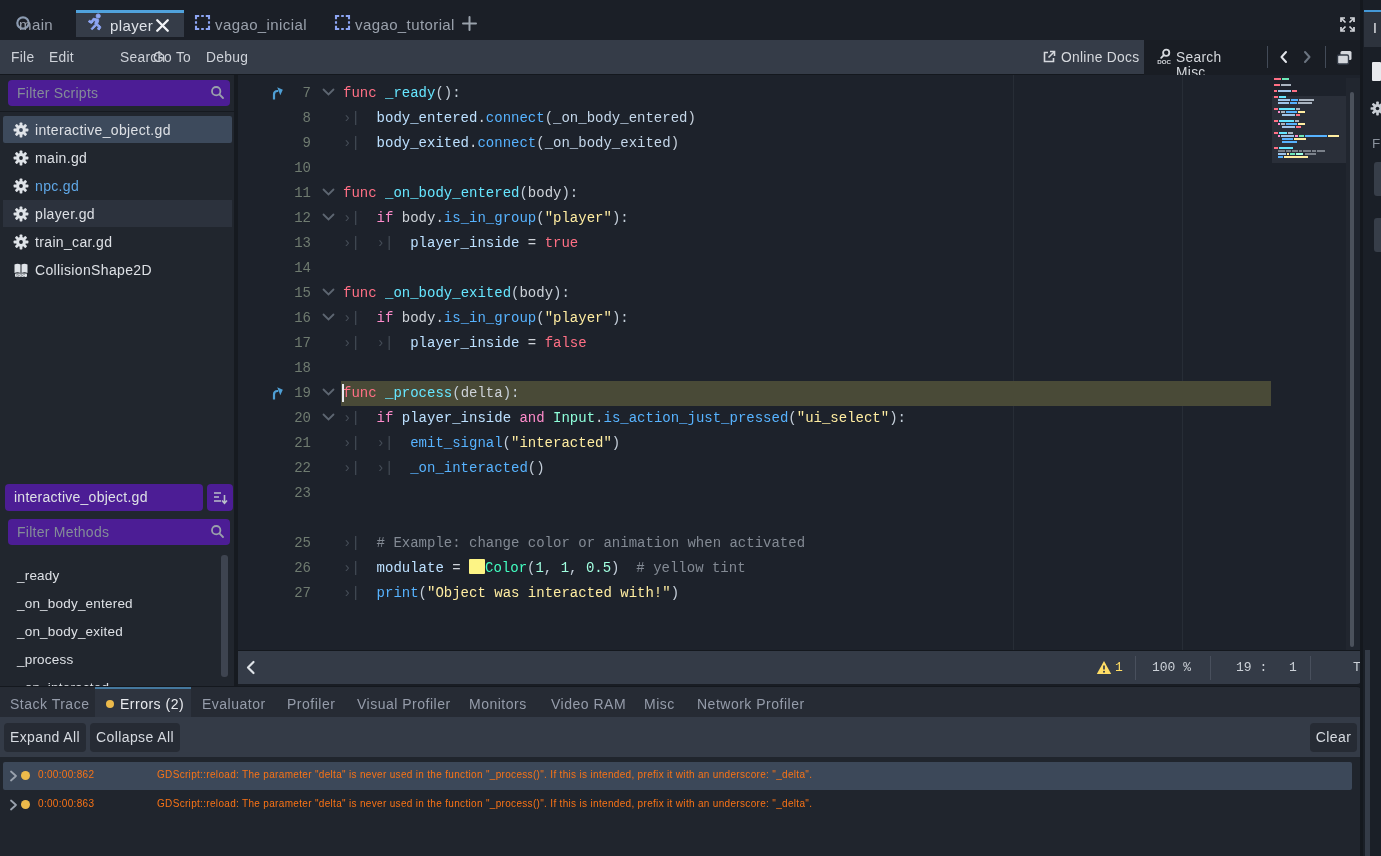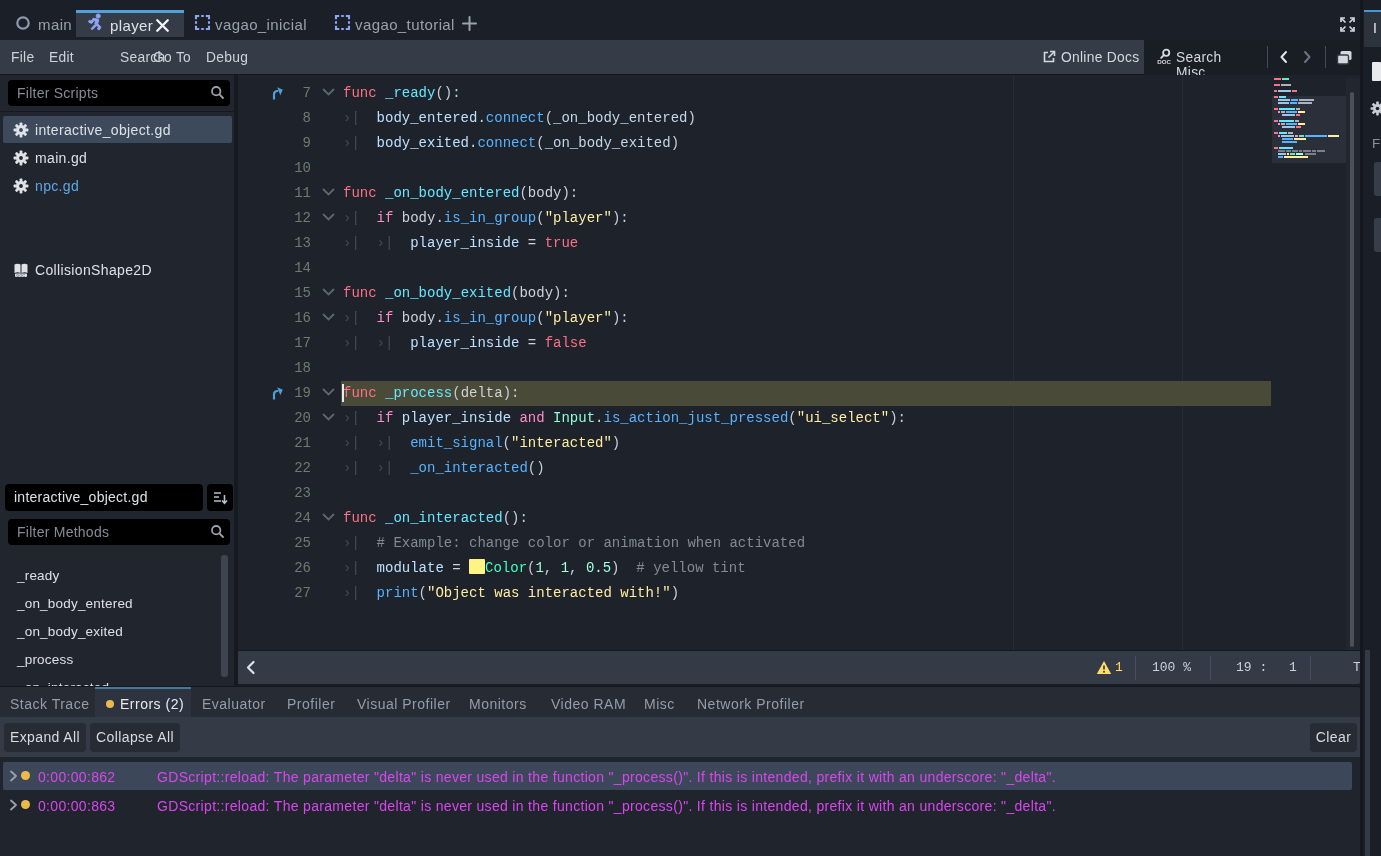--- a/index.html
+++ b/index.html
@@ -8,21 +8,21 @@
   
   #tabbar{left:0;top:0;width:1360px;height:40px;background:#1b1f27;}
   .stab{position:absolute;top:10px;height:30px;color:#9aa1ac;font-size:15px;letter-spacing:0.4px;}
   .stab .lbl{position:absolute;top:6px;}
   #tab-player{background:#353c48;border-top:3px solid #50a2dc;color:#dee2e8;}
   
   #menubar{left:0;top:40px;width:1144px;height:35px;background:#353c48;border-bottom:1px solid #14181e;}
   .mitem{position:absolute;top:10px;color:#ced2d9;font-size:13.8px;letter-spacing:0.3px;}
   
   #sidebar{left:0;top:75px;width:234px;height:611px;background:#21262e;}
-  .input{position:absolute;background:#000000;border-radius:4px;color:#848c98;font-size:14px;letter-spacing:0.25px;}
+  .input{position:absolute;background:#4c1d95;border-radius:4px;color:#848c98;font-size:14px;letter-spacing:0.25px;}
   .input .ph{position:absolute;left:9px;top:5px;}
   .litem{position:absolute;left:3px;width:229px;height:27px;font-size:14px;letter-spacing:0.35px;color:#dde0e5;}
   .litem .nm{position:absolute;left:32px;top:6px;}
   #methods .litem{font-size:13.5px;letter-spacing:0.2px;}
   .gear{position:absolute;left:10px;top:6px;}
   
   #code{left:238px;top:75px;width:1122px;height:575px;background:#1d222b;font-family:"Liberation Mono",monospace;font-size:14px;}
   .gline{position:absolute;top:0;width:1px;height:575px;background:#272d36;}
   .cl{position:absolute;left:0;width:1122px;height:25px;line-height:25px;white-space:pre;}
   .num{position:absolute;left:40px;width:33px;text-align:right;color:#6f7b70;}
@@ -43,31 +43,31 @@
   .n{color:#a1ffe0;}  
   .a{color:#c4d7ea;}  
   .sw{display:inline-block;width:16px;height:15px;background:#fdf485;vertical-align:-2px;border-radius:1px;}
   
   #statusbar{left:238px;top:650px;width:1123px;height:34px;border-radius:0 0 4px 0;background:#343b47;border-top:1px solid #14181e;font-family:"Liberation Mono",monospace;font-size:13px;color:#ccd1d8;}
   
   #btabs{left:0;top:686px;width:1361px;height:31px;background:#262b34;border-top:1px solid #14181e;font-size:14px;letter-spacing:0.5px;color:#959caa;border-radius:0 4px 0 0;}
   .btab{position:absolute;top:9px;}
   #brow{left:0;top:717px;width:1361px;height:40px;background:#343b47;}
   .btn{position:absolute;background:#262b34;border-radius:4px;color:#d7dbe1;font-size:14px;letter-spacing:0.4px;text-align:center;}
-  #errs{left:0;top:757px;width:1361px;height:99px;background:#20252d;font-size:14px;letter-spacing:0.32px;color:#d946ef;}
+  #errs{left:0;top:757px;width:1361px;height:99px;background:#20252d;font-size:10px;letter-spacing:0.32px;color:#f97316;}
   
   #rdock{left:1363px;top:0;width:18px;height:856px;background:#1a1f27;}
 </style></head>
 <body>
 <div class="abs" id="tabbar">
   <div class="stab" style="left:8px;width:68px;">
     <svg class="abs" style="left:6px;top:4px;" width="18" height="18" viewBox="0 0 18 18">
         <circle cx="9" cy="9" r="5.7" fill="none" stroke="#8b9ab0" stroke-width="2.2"></circle>
       </svg>
-    <span class="lbl" style="left:30px;">main</span>
+    <span class="lbl" style="left:11px;">main</span>
   </div>
   <div class="stab" id="tab-player" style="left:76px;width:108px;height:27px;">
     <svg class="abs" style="left:11px;top:0px;" width="18" height="18" viewBox="0 0 18 18">
         <g fill="#8da5f3" stroke="#8da5f3" stroke-width="0.9" stroke-linejoin="round">
           <circle cx="11.2" cy="3" r="2.1"></circle>
           <path d="M6.2 5.2 L10.8 6.1 Q12 6.4 11.7 7.7 L10.6 11 L13.4 13.2 Q14.2 13.9 13.6 14.9 L12.2 17 L10.4 15.9 L11.5 14 L8.3 11.6 Q7.6 11 7.9 10.1 L8.6 7.9 L6.9 7.6 L5.2 10 Q4.6 10.8 3.7 10.2 L1.4 8.8 L2.4 7.2 L4.2 8.2 Z"></path>
           <path d="M9.3 12.8 L5.9 16.2 Q5.2 16.9 4.4 16.2 L4.0 15.8 L7.8 11.6 Z"></path>
         </g>
       </svg>
     <span class="lbl" style="left:34px;top:4px;">player</span>
@@ -196,20 +196,58 @@
           <use href="#G3" transform="rotate(90 8 8)"></use>
           <use href="#G3" transform="rotate(135 8 8)"></use>
           <use href="#G3" transform="rotate(180 8 8)"></use>
           <use href="#G3" transform="rotate(225 8 8)"></use>
           <use href="#G3" transform="rotate(270 8 8)"></use>
           <use href="#G3" transform="rotate(315 8 8)"></use>
         </g>
         <circle cx="8" cy="8" r="1.9" fill="#21262e"></circle>
       </svg>
       <span class="nm">npc.gd</span>
+    </div>
+  <div class="litem" style="top:125px;background:#2c323d;">
+      <svg class="gear" viewBox="0 0 16 16" width="16" height="16">
+        <g fill="#dfe3e8">
+          <circle cx="8" cy="8" r="4.9"></circle>
+          <g id="G4">
+            <rect x="6.6" y="0.6" width="2.8" height="3.4" rx="0.7"></rect>
+          </g>
+          <use href="#G4" transform="rotate(45 8 8)"></use>
+          <use href="#G4" transform="rotate(90 8 8)"></use>
+          <use href="#G4" transform="rotate(135 8 8)"></use>
+          <use href="#G4" transform="rotate(180 8 8)"></use>
+          <use href="#G4" transform="rotate(225 8 8)"></use>
+          <use href="#G4" transform="rotate(270 8 8)"></use>
+          <use href="#G4" transform="rotate(315 8 8)"></use>
+        </g>
+        <circle cx="8" cy="8" r="1.9" fill="#2c323d"></circle>
+      </svg>
+      <span class="nm">player.gd</span>
+    </div>
+  <div class="litem" style="top:153px;">
+      <svg class="gear" viewBox="0 0 16 16" width="16" height="16">
+        <g fill="#dfe3e8">
+          <circle cx="8" cy="8" r="4.9"></circle>
+          <g id="G5">
+            <rect x="6.6" y="0.6" width="2.8" height="3.4" rx="0.7"></rect>
+          </g>
+          <use href="#G5" transform="rotate(45 8 8)"></use>
+          <use href="#G5" transform="rotate(90 8 8)"></use>
+          <use href="#G5" transform="rotate(135 8 8)"></use>
+          <use href="#G5" transform="rotate(180 8 8)"></use>
+          <use href="#G5" transform="rotate(225 8 8)"></use>
+          <use href="#G5" transform="rotate(270 8 8)"></use>
+          <use href="#G5" transform="rotate(315 8 8)"></use>
+        </g>
+        <circle cx="8" cy="8" r="1.9" fill="#21262e"></circle>
+      </svg>
+      <span class="nm">train_car.gd</span>
     </div>
   <div class="litem" style="top:181px;">
       <svg class="gear" viewBox="0 0 16 16" width="16" height="16">
         <g fill="#dfe3e8">
           <path d="M1.5 2.5 Q4.5 1 7.5 2.5 L7.5 11 Q4.5 9.6 1.5 11 Z"></path>
           <path d="M8.5 2.5 Q11.5 1 14.5 2.5 L14.5 11 Q11.5 9.6 8.5 11 Z"></path>
           <rect x="2" y="11.5" width="12" height="3.4" rx="0.8"></rect>
         </g>
         <text x="8" y="14.5" font-size="3.6" fill="#21262e" text-anchor="middle" font-family="Liberation Sans">DOC</text>
       </svg>
@@ -291,23 +329,20 @@
         <path d="M7.2 2.2 L12.8 4.7 L10.3 10.3 Z" fill="#4fa0d6"></path>
       </svg><span class="num">19</span><svg class="fold" width="13" height="9" viewBox="0 0 13 9">
         <path d="M1.5 1.5 L6.5 6.5 L11.5 1.5" stroke="#5d6671" stroke-width="1.8" fill="none" stroke-linecap="round"></path>
       </svg><span class="ct"><span class="k">func</span><span class="t"> </span><span class="fd">_process</span><span class="p">(</span><span class="t">delta</span><span class="p">):</span></span></div>
   <div class="cl" style="top:331px;"><span class="num">20</span><svg class="fold" width="13" height="9" viewBox="0 0 13 9">
         <path d="M1.5 1.5 L6.5 6.5 L11.5 1.5" stroke="#5d6671" stroke-width="1.8" fill="none" stroke-linecap="round"></path>
       </svg><span class="ct"><span class="tab">›|</span><span class="cf">if</span><span class="t"> </span><span class="m">player_inside</span><span class="t"> </span><span class="cf">and</span><span class="t"> </span><span class="et">Input</span><span class="t">.</span><span class="fc">is_action_just_pressed</span><span class="p">(</span><span class="s">"ui_select"</span><span class="p">):</span></span></div>
   <div class="cl" style="top:356px;"><span class="num">21</span><span class="ct"><span class="tab">›|</span><span class="tab">›|</span><span class="fc">emit_signal</span><span class="p">(</span><span class="s">"interacted"</span><span class="p">)</span></span></div>
   <div class="cl" style="top:381px;"><span class="num">22</span><span class="ct"><span class="tab">›|</span><span class="tab">›|</span><span class="fc">_on_interacted</span><span class="p">()</span></span></div>
   <div class="cl" style="top:406px;"><span class="num">23</span></div>
-  <div class="cl" style="top:431px;"><span class="num">24</span><svg class="fold" width="13" height="9" viewBox="0 0 13 9">
-        <path d="M1.5 1.5 L6.5 6.5 L11.5 1.5" stroke="#5d6671" stroke-width="1.8" fill="none" stroke-linecap="round"></path>
-      </svg><span class="ct"><span class="k">func</span><span class="t"> </span><span class="fd">_on_interacted</span><span class="p">():</span></span></div>
   <div class="cl" style="top:456px;"><span class="num">25</span><span class="ct"><span class="tab">›|</span><span class="c"># Example: change color or animation when activated</span></span></div>
   <div class="cl" style="top:481px;"><span class="num">26</span><span class="ct"><span class="tab">›|</span><span class="m">modulate</span><span class="t"> = </span><span class="sw"></span><span class="bt">Color</span><span class="p">(</span><span class="n">1</span><span class="p">, </span><span class="n">1</span><span class="p">, </span><span class="n">0.5</span><span class="p">)</span><span class="t">  </span><span class="c"># yellow tint</span></span></div>
   <div class="cl" style="top:506px;"><span class="num">27</span><span class="ct"><span class="tab">›|</span><span class="fc">print</span><span class="p">(</span><span class="s">"Object was interacted with!"</span><span class="p">)</span></span></div>
   <div class="abs" style="left:104px;top:309px;width:2px;height:18px;background:#e8ecf1;"></div>
   <div class="abs" style="left:1034px;top:21px;width:81px;height:67px;background:#2a2f39;"></div>
   <div class="abs" style="left:1036px;top:3px;width:7px;height:2px;background:#ff7085;"></div>
   <div class="abs" style="left:1044px;top:3px;width:7px;height:2px;background:#6ee8b8;"></div>
   <div class="abs" style="left:1036px;top:9px;width:6px;height:2px;background:#ff7085;"></div>
   <div class="abs" style="left:1043px;top:9px;width:10px;height:2px;background:#aab4c0;"></div>
   <div class="abs" style="left:1036px;top:15px;width:3px;height:2px;background:#ff7085;"></div>

